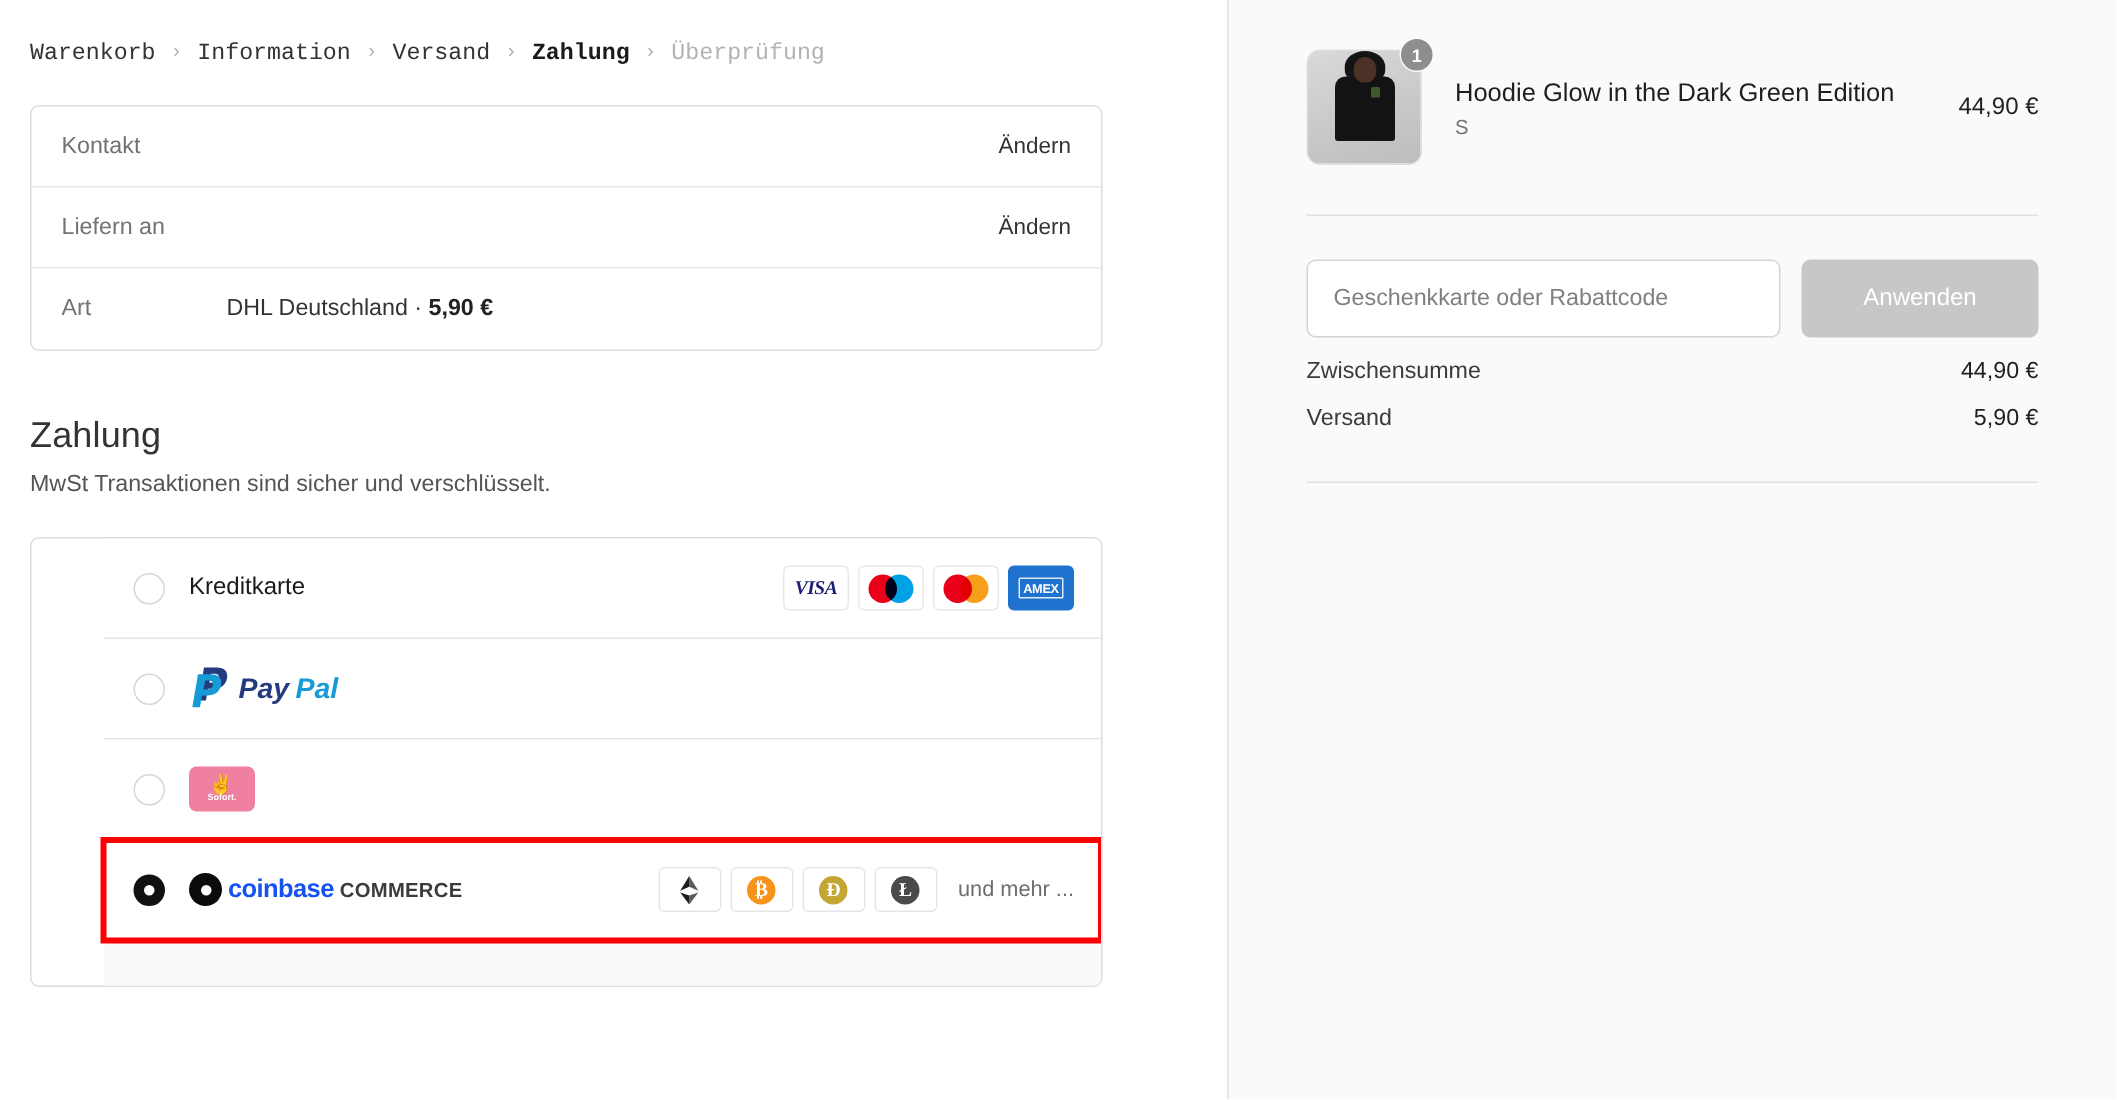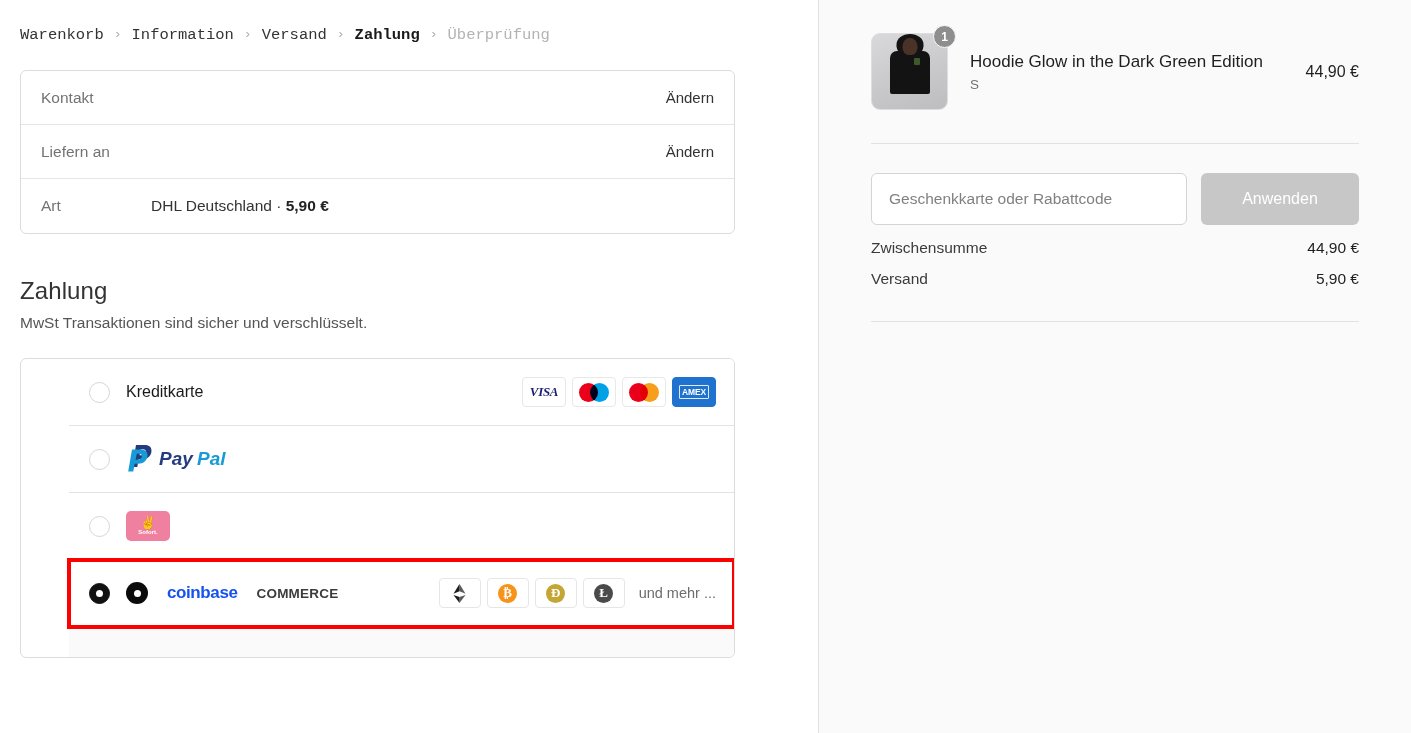--- a/index.html
+++ b/index.html
@@ -135,21 +135,21 @@
   .klarna-badge span { font-size: 10px; font-weight: bold; color: #0a0b09; letter-spacing: -.2px; }
   .sofort-badge {
     width: 44px; height: 30px; border-radius: 5px;
     background: #ef809f; display: flex; flex-direction: column;
     align-items: center; justify-content: center; flex: none; gap: 0;
   }
   .sofort-badge .peace { font-size: 13px; color: #fff; line-height: 12px; }
   .sofort-badge .sf { font-size: 6px; color: #fff; font-weight: bold; }
 
   
-  .cb-logo { display: flex; align-items: center; gap: 19px; }
+  .cb-logo { display: flex; align-items: center; gap: 4px; }
   .cb-mark {
     width: 22px; height: 22px; border-radius: 50%; background: #0b0b0b;
     display: flex; align-items: center; justify-content: center; flex: none;
   }
   .cb-mark::after { content:""; width: 7px; height: 7px; border-radius: 50%; background: #fff; }
   .cb-name { font-size: 17px; font-weight: bold; color: #1652f0; letter-spacing: -.4px; }
   .cb-sub { font-size: 13.5px; font-weight: bold; color: #3c3c3c; letter-spacing: .2px; }
 
   .coin {
     width: 42px; height: 30px; border-radius: 4px;

